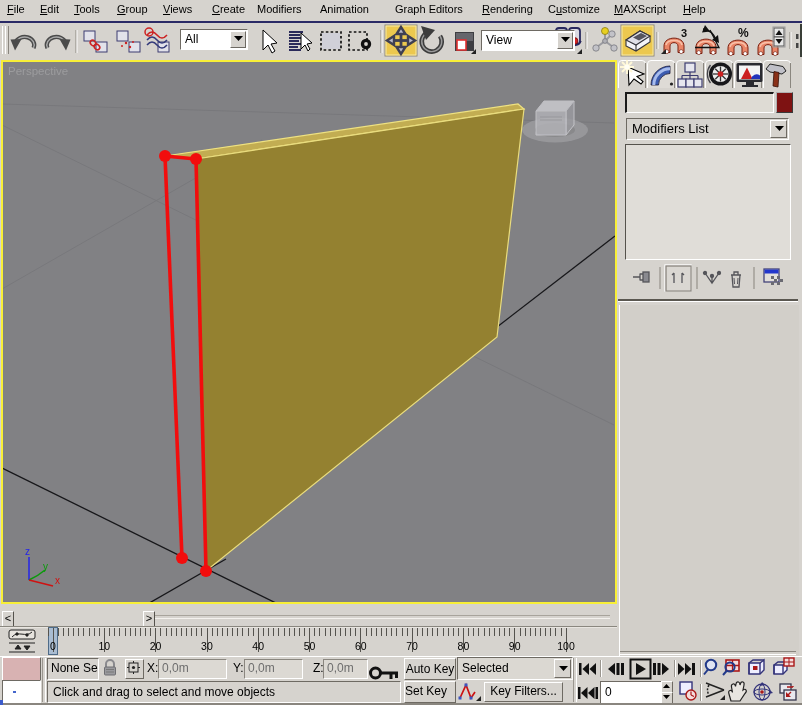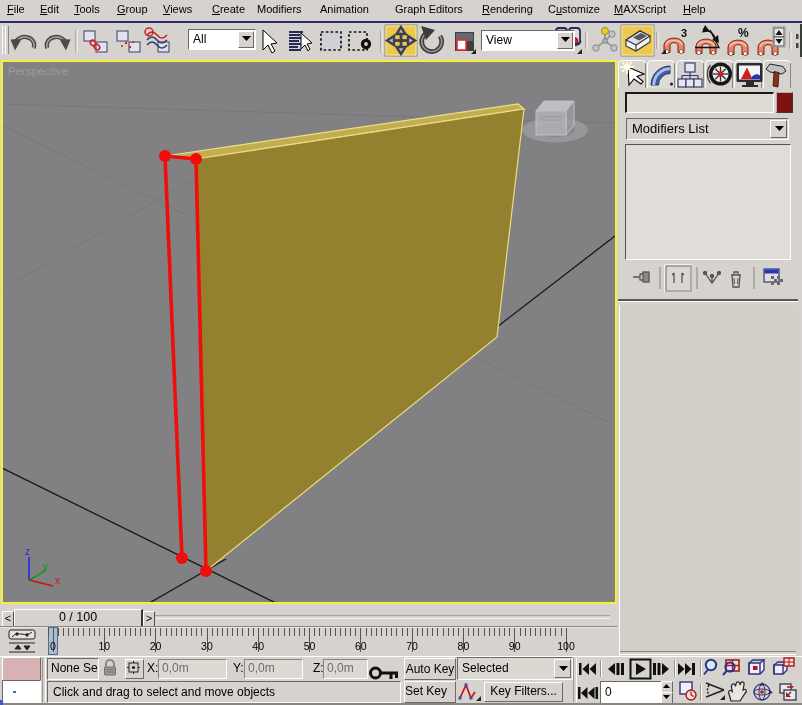--- a/index.html
+++ b/index.html
@@ -196,21 +196,21 @@
       <polygon points="779,21 775.5,16 782.5,16" fill="#111"></polygon>
       <rect x="773" y="4" width="12" height="20" fill="none" stroke="#999"></rect>
     </g>
     <line x1="790" y1="9" x2="790" y2="26" stroke="#8a867f"></line>
         <line x1="791" y1="9" x2="791" y2="26" stroke="#fff"></line>
     <rect x="796" y="11" width="2.5" height="5" fill="#444"></rect>
     <rect x="796" y="20" width="2.5" height="5" fill="#444"></rect>
     <rect x="800" y="1" width="2" height="33" fill="#3a3f38"></rect>
   </svg>
 
-  <div class="abs sunken" style="left:188px;top:6px;width:66px;height:19px;background:#fff;">
+  <div class="abs sunken" style="left:180px;top:6px;width:66px;height:19px;background:#fff;">
     <span style="position:absolute;left:4px;top:2px;font-size:12px;">All</span>
     <div class="abs raised" style="right:1px;top:1px;width:14px;height:15px;background:#d6d3ce;"></div>
     <svg class="abs" style="right:3px;top:6px;" width="10" height="6">
           <polygon points="0,0 9,0 4.5,5" fill="#000"></polygon>
         </svg>
   </div>
 
   <div class="abs sunken" style="left:481px;top:7px;width:64px;height:19px;background:#fff;padding-left:28px;">
     <span style="position:absolute;left:4px;top:2px;font-size:12px;">View</span>
     <div class="abs raised" style="right:1px;top:1px;width:14px;height:15px;background:#d6d3ce;"></div>
@@ -402,21 +402,20 @@
     </svg>
 
     <div class="abs" style="left:1px;top:241px;width:180px;height:2px;background:#5a5750;border-bottom:1px solid #fff;"></div>
 
     <div class="abs" style="left:2px;top:247px;width:179px;height:351px;background:#d2cfc9;border-left:1px solid #fff;"></div>
   </div>
 </div>
 
 <div class="abs" id="timeslider" style="left:0;top:604px;width:617px;height:22px;background:#d6d3ce;">
   <div class="abs" style="left:2px;top:7px;width:10px;height:14px;background:#d6d3ce;border:1px solid #fff;border-right-color:#55524c;border-bottom-color:#55524c;font-size:11px;text-align:center;line-height:13px;">&lt;</div>
-  <div class="abs" style="left:14px;top:5px;width:126px;height:16px;background:#d6d3ce;border-top:1px solid #fff;border-left:1px solid #fff;border-right:2px solid #3a3833;border-bottom:2px solid #3a3833;font-size:12.5px;text-align:center;line-height:15px;">0 / 100</div>
   <div class="abs" style="left:143px;top:7px;width:10px;height:14px;background:#d6d3ce;border:1px solid #fff;border-right-color:#55524c;border-bottom-color:#55524c;font-size:11px;text-align:center;line-height:13px;">&gt;</div>
   <div class="abs" style="left:155px;top:11px;width:455px;height:2px;border-top:1px solid #a8a49c;border-bottom:1px solid #f4f2ee;"></div>
 </div>
 
 <div class="abs" id="trackbar" style="left:0;top:626px;width:617px;height:31px;background:#d6d3ce;">
   <div id="tbruler">
     <svg class="abs" style="left:0;top:0" width="617" height="31">
 
       <g stroke="#222" fill="none" stroke-width="1">
         <rect x="9" y="4" width="26" height="9" rx="2" fill="#e6e3de"></rect>

